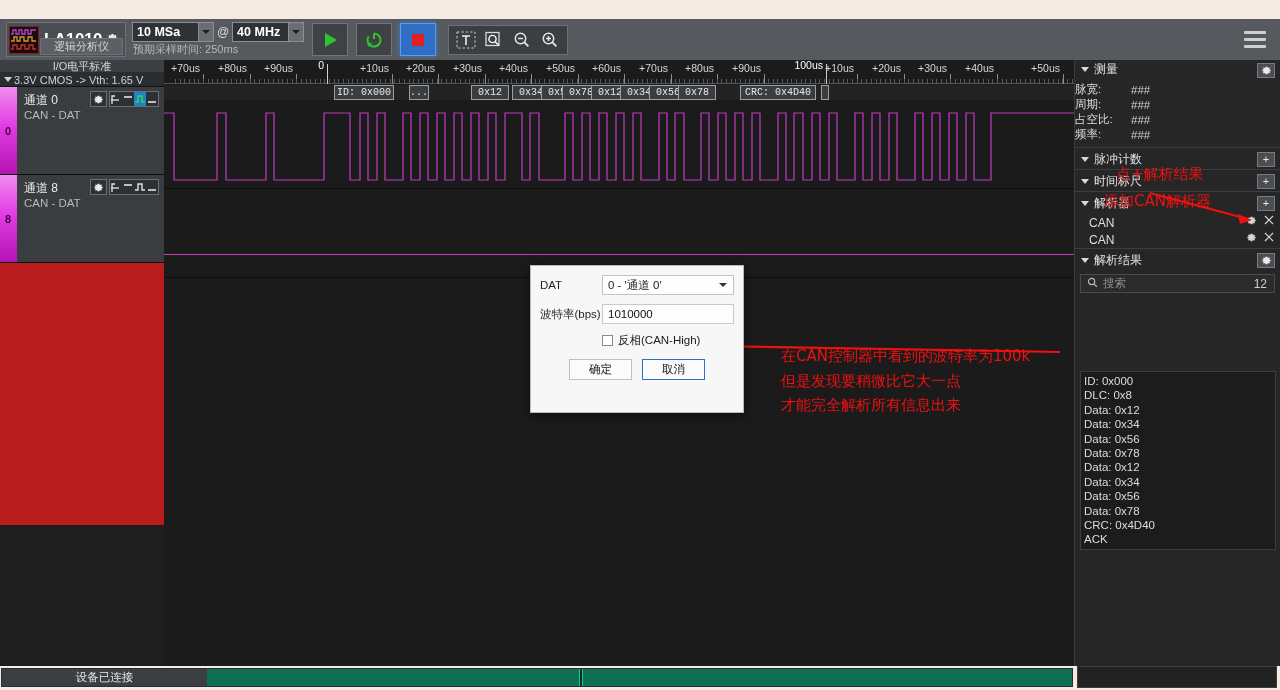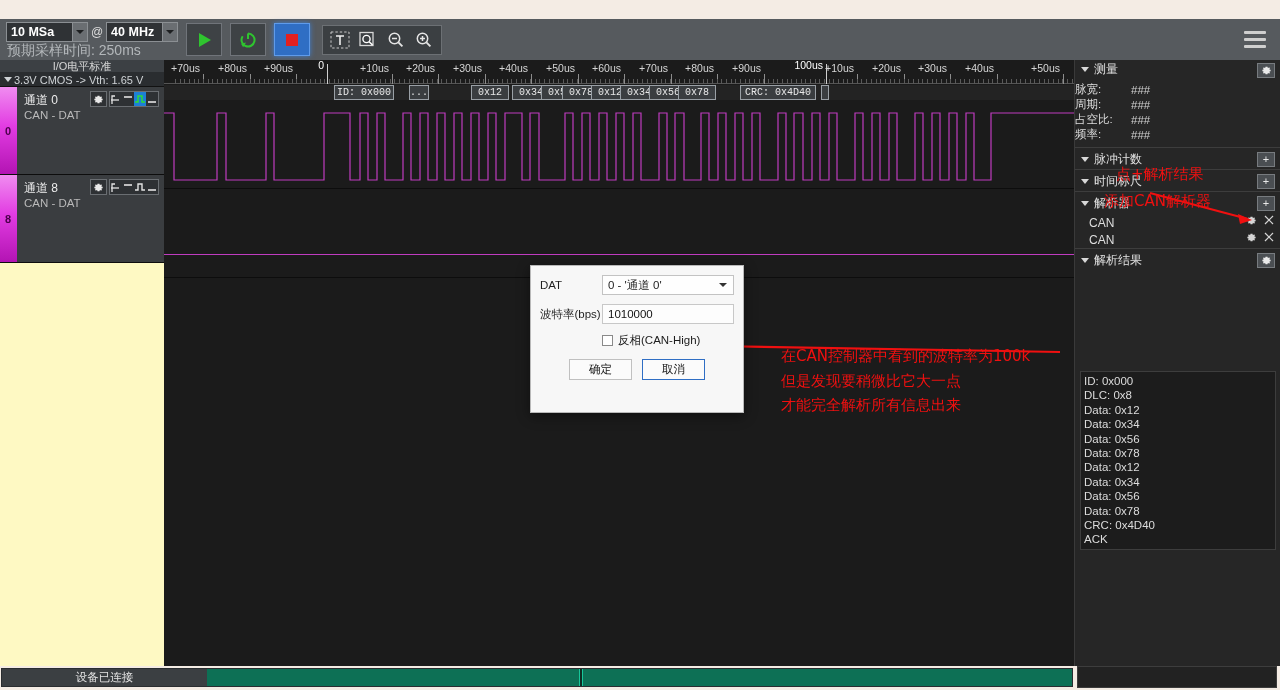--- a/index.html
+++ b/index.html
@@ -60,39 +60,39 @@
   }
   .combo .cv{ flex:1; }
   .combo .arrow{
     width:15px;height:18px;background:#6a6e72;display:flex;align-items:center;justify-content:center;
     margin:0 0 0 2px;border-left:1px solid #8b8f93;
   }
   .combo .arrow:after{content:"";border-left:4px solid transparent;border-right:4px solid transparent;border-top:4px solid #1d1f21;}
   .combo.c1{ width:82px; }
   .combo.c2{ width:72px; }
   .at{ color:#dcdcdc; font-size:12px; margin:0 3px; }
-  .samp-note{ color:#b3b7ba; font-size:14px; padding-left:1px;}
+  .samp-note{ color:#b3b7ba; font-size:11px; padding-left:1px;}
   .tbtn{
     width:36px;height:33px;margin-left:8px;background:#3e4245;border:1px solid #70747a;
     display:flex;align-items:center;justify-content:center; flex:none;
   }
   .tbtn.rec{ background:#2f6ec4; border-color:#5f9bea; box-shadow:0 0 5px #3d7fd4;}
   .zoomgrp{
     margin-left:12px;height:30px;background:#3b3f42;border:1px solid #6c7074;
     display:flex;align-items:center;padding:0 3px;
   }
   .zbtn{ width:24px;height:24px;display:flex;align-items:center;justify-content:center;margin:0 2px;}
   .hamb{ margin-left:auto;margin-right:14px;width:22px;display:flex;flex-direction:column;gap:4px;}
   .hamb span{ display:block;height:3px;background:#cfcfcf;border-radius:1px;}
 
   
   .body{ position:absolute; left:0; top:60px; width:1280px; height:606px; background:#1e1e1e;}
 
   
-  .leftpanel{ position:absolute;left:0;top:0;width:164px;height:606px;background:#fef9c3;}
+  .leftpanel{ position:absolute;left:0;top:0;width:164px;height:465px;background:#b91c1c;}
   .io-header{
     height:13px;background:#3c4044;color:#d6d6d6;font-size:11px;text-align:center;line-height:13px;
     border-bottom:1px solid #2a2d30;
   }
   .io-sub{
     height:14px;background:#2a2d30;color:#cfd3d6;font-size:11px;line-height:14px;padding-left:14px;
     border-bottom:1px solid #121212; position:relative;
   }
   .io-sub .tri{ position:absolute;left:4px;top:4px;border-left:4px solid transparent;border-right:4px solid transparent;border-top:5px solid #cfd3d6;}
   .chan{ position:relative; height:88px; border-bottom:1px solid #0d0d0d; background:#3a3d40;}
@@ -199,20 +199,39 @@
   .status-right{ position:absolute;left:1077px;top:0;width:200px;height:22px;background:#222;border:1px solid #3d3d3d;}
 </style>
 </head>
 <body>
 
 <div class="app">
 
 
   <div class="toolbar">
 
+    <div class="dev-box">
+      <div class="dev-row1">
+        <div class="dev-logo">
+          <svg width="28" height="26" viewBox="0 0 28 26">
+            <polyline points="1,7 3,7 3,3 6,3 6,7 9,7 9,3 12,3 12,7 15,7 15,3 18,3 18,7 21,7 21,3 26,3" fill="none" stroke="#b44ad6" stroke-width="1.3"></polyline>
+            <polyline points="1,14 4,14 4,10 7,10 7,14 10,14 10,10 14,10 14,14 18,14 18,10 22,10 22,14 26,14" fill="none" stroke="#d79a2b" stroke-width="1.3"></polyline>
+            <polyline points="1,22 3,22 3,18 7,18 7,22 11,22 11,18 15,18 15,22 19,22 19,18 23,18 23,22 26,22" fill="none" stroke="#cf3030" stroke-width="1.3"></polyline>
+          </svg>
+        </div>
+        <div class="dev-name">LA1010</div>
+        <div class="dev-gear">
+          <svg width="13" height="13" viewBox="0 0 16 16">
+              <path fill="#e9e9e9" d="M8 5.2A2.8 2.8 0 1 0 8 10.8 2.8 2.8 0 0 0 8 5.2zm0 4.2a1.4 1.4 0 1 1 0-2.8 1.4 1.4 0 0 1 0 2.8z"></path>
+              <path fill="#e9e9e9" d="M14 7h-1.3a4.8 4.8 0 0 0-.5-1.3l.9-.9-1.4-1.4-.9.9A4.8 4.8 0 0 0 9.5 3.8V2.5h-3v1.3a4.8 4.8 0 0 0-1.3.5l-.9-.9L2.9 4.8l.9.9A4.8 4.8 0 0 0 3.3 7H2v2h1.3c.1.5.3.9.5 1.3l-.9.9 1.4 1.4.9-.9c.4.2.8.4 1.3.5v1.3h3v-1.3c.5-.1.9-.3 1.3-.5l.9.9 1.4-1.4-.9-.9c.2-.4.4-.8.5-1.3H14V7z"></path>
+            </svg>
+        </div>
+      </div>
+      <div class="dev-sub">逻辑分析仪</div>
+    </div>
 
     <div class="samp-box">
       <div class="samp-row">
         <div class="combo c1">
           <span class="cv">10 MSa</span>
           <span class="arrow"></span>
         </div>
         <span class="at">@</span>
         <div class="combo c2">
           <span class="cv">40 MHz</span>
@@ -717,20 +736,30 @@
         <div class="sect-head" style="height:22px">
           <span class="tri"></span>
           <span>解析结果</span>
         </div>
         <div class="sq-btn" style="top:4px">
           <svg width="11" height="11" viewBox="0 0 16 16">
               <path fill="#e9e9e9" d="M8 5.2A2.8 2.8 0 1 0 8 10.8 2.8 2.8 0 0 0 8 5.2zm0 4.2a1.4 1.4 0 1 1 0-2.8 1.4 1.4 0 0 1 0 2.8z"></path>
               <path fill="#e9e9e9" d="M14 7h-1.3a4.8 4.8 0 0 0-.5-1.3l.9-.9-1.4-1.4-.9.9A4.8 4.8 0 0 0 9.5 3.8V2.5h-3v1.3a4.8 4.8 0 0 0-1.3.5l-.9-.9L2.9 4.8l.9.9A4.8 4.8 0 0 0 3.3 7H2v2h1.3c.1.5.3.9.5 1.3l-.9.9 1.4 1.4.9-.9c.4.2.8.4 1.3.5v1.3h3v-1.3c.5-.1.9-.3 1.3-.5l.9.9 1.4-1.4-.9-.9c.2-.4.4-.8.5-1.3H14V7z"></path>
             </svg>
         </div>
+        <div class="search-row">
+          <span class="si">
+            <svg width="11" height="11" viewBox="0 0 12 12">
+                <circle cx="5" cy="5" r="3.4" fill="none" stroke="#b9b9b9" stroke-width="1.3"></circle>
+                <line x1="7.5" y1="7.5" x2="10.7" y2="10.7" stroke="#b9b9b9" stroke-width="1.4"></line>
+              </svg>
+          </span>
+          <span class="sp">搜索</span>
+          <span class="cnt">12</span>
+        </div>
       </div>
 
       <div class="reslist" id="reslist" style="top:311px;height:179px">
           <div>ID: 0x000</div>
           <div>DLC: 0x8</div>
           <div>Data: 0x12</div>
           <div>Data: 0x34</div>
           <div>Data: 0x56</div>
           <div>Data: 0x78</div>
           <div>Data: 0x12</div>

